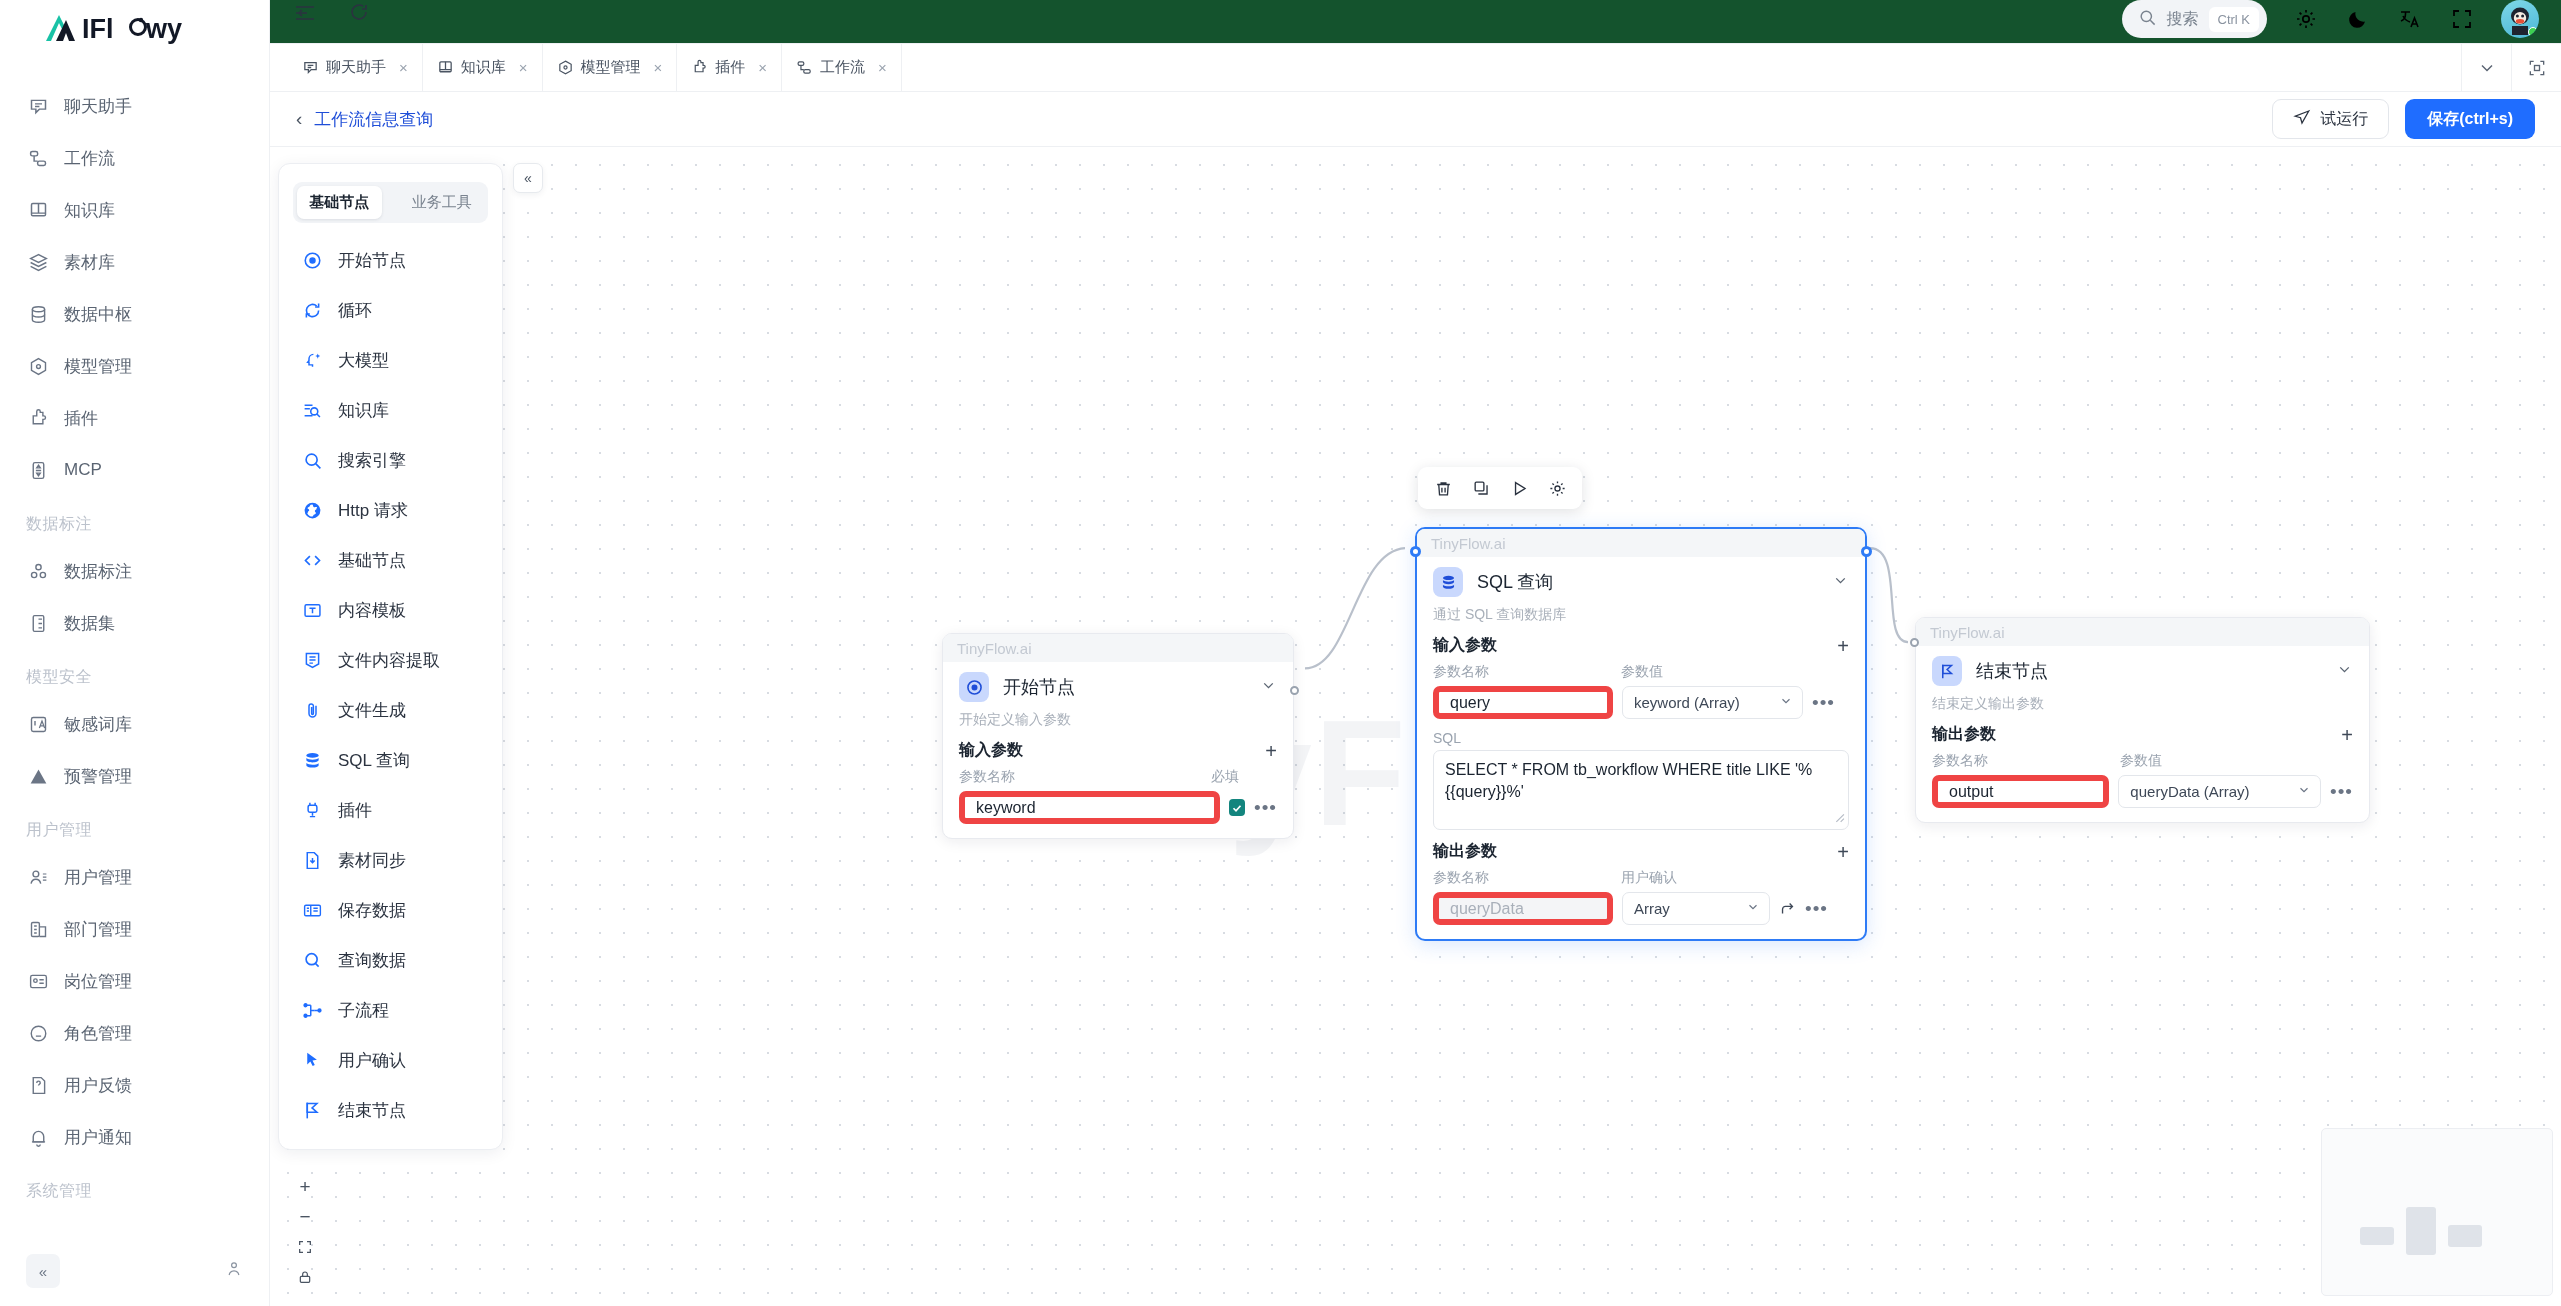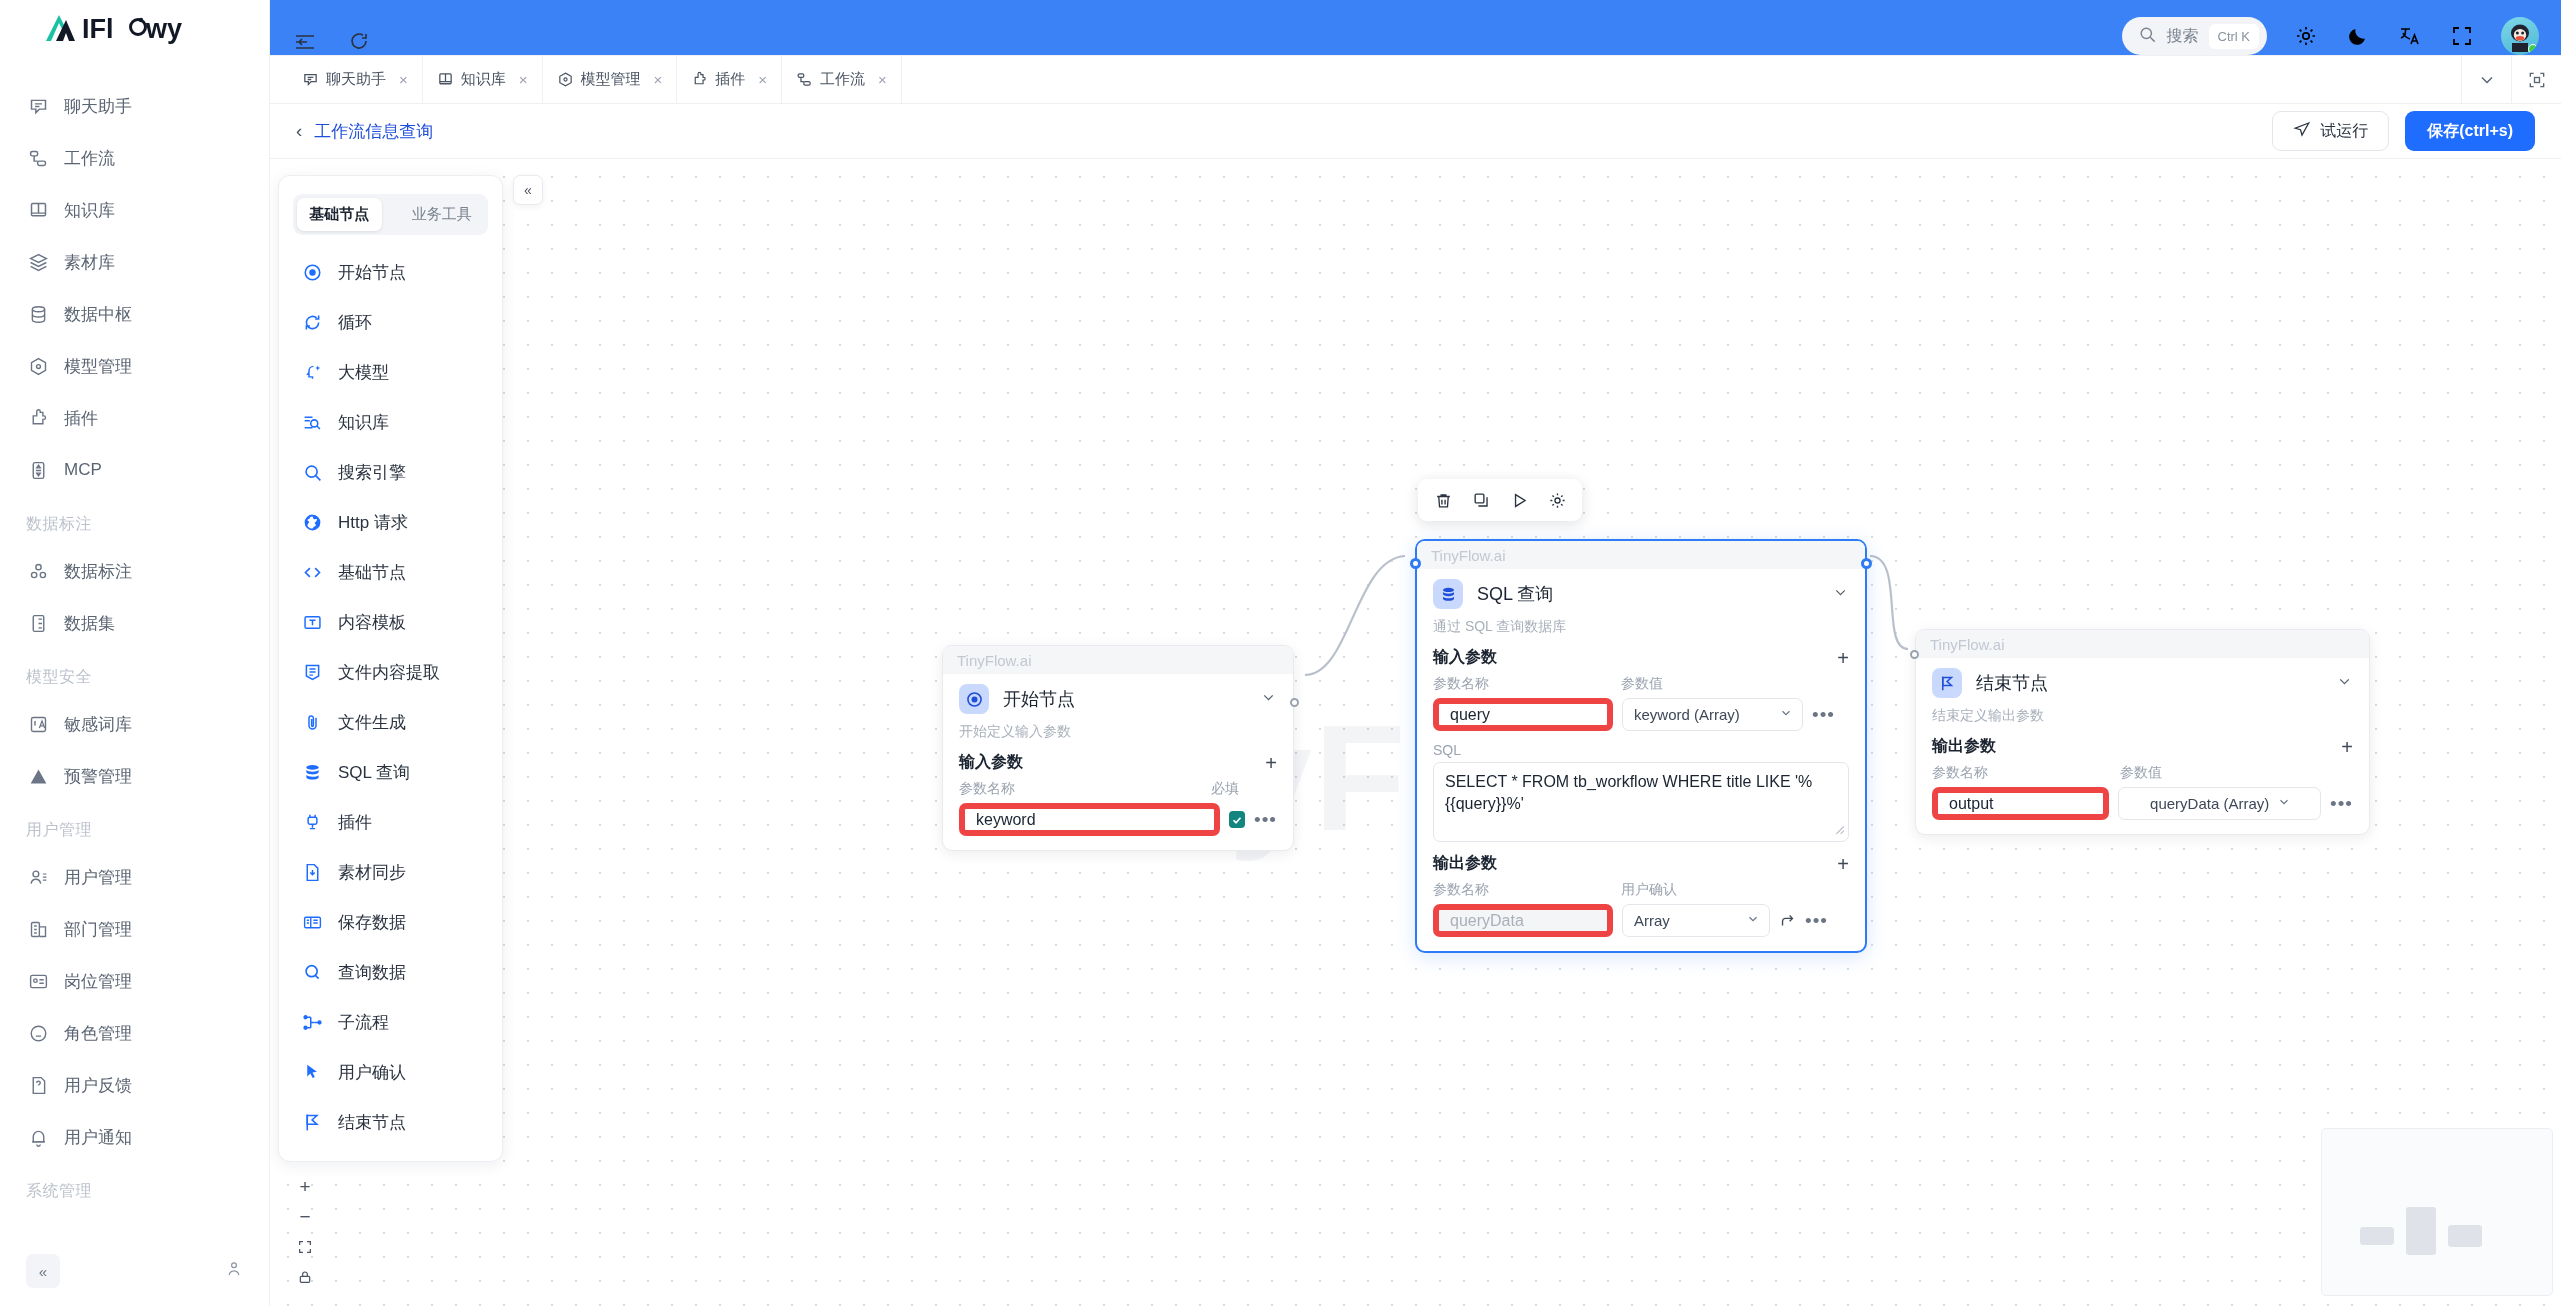--- a/index.html
+++ b/index.html
@@ -40,22 +40,22 @@
     display: flex; align-items: center; justify-content: center; color: #6b7585;
     font-size: 15px; cursor: pointer;
   }
   .footer-right { color: #8a93a0; cursor: pointer; }
 
   
   .main { flex: 1; display: flex; flex-direction: column; min-width: 0; }
 
   
   .topbar {
-    height: 56px; display: flex; align-items: flex-end;
-    border-bottom: 1px solid #eef0f3; padding: 0 22px 0 22px; background: #3b82f6;
+    height: 44px; display: flex; align-items: flex-start;
+    border-bottom: 1px solid #eef0f3; padding: 0 22px 0 22px; background: #14532d;
   }
   .topbar-left { display: flex; align-items: center; gap: 28px; color: #2b3340; }
   .tb-icon { cursor: pointer; display: flex; align-items: center; justify-content: center; width: 26px; height: 26px; }
   .tb-icon svg { width: 24px; height: 24px; }
   .topbar-spacer { flex: 1; }
   .topbar-right { display: flex; align-items: center; gap: 26px; }
   .search-pill {
     display: flex; align-items: center; gap: 10px;
     background: #f2f4f7; border-radius: 20px; height: 38px; padding: 0 8px 0 16px; cursor: pointer;
   }
@@ -990,21 +990,21 @@
           <div class="sec-row">
             <span class="sec-title">输出参数</span>
             <span class="plus">+</span>
           </div>
           <div class="col-heads">
             <span style="width:188px;">参数名称</span>
             <span>参数值</span>
           </div>
           <div class="field-row">
             <div class="inp" style="width:180px;">output</div>
-            <div class="sel-box" style="width:206px;justify-content:center;">
+            <div class="sel-box" style="width:206px;">
               <span>queryData (Array)</span>
               <span class="cv">
                 <svg width="14" height="14" viewBox="0 0 24 24" fill="none" stroke="currentColor" stroke-width="2">
                     <path d="M6 9l6 6 6-6"></path>
                   </svg>
               </span>
             </div>
             <div class="dots">•••</div>
           </div>
         </div>

